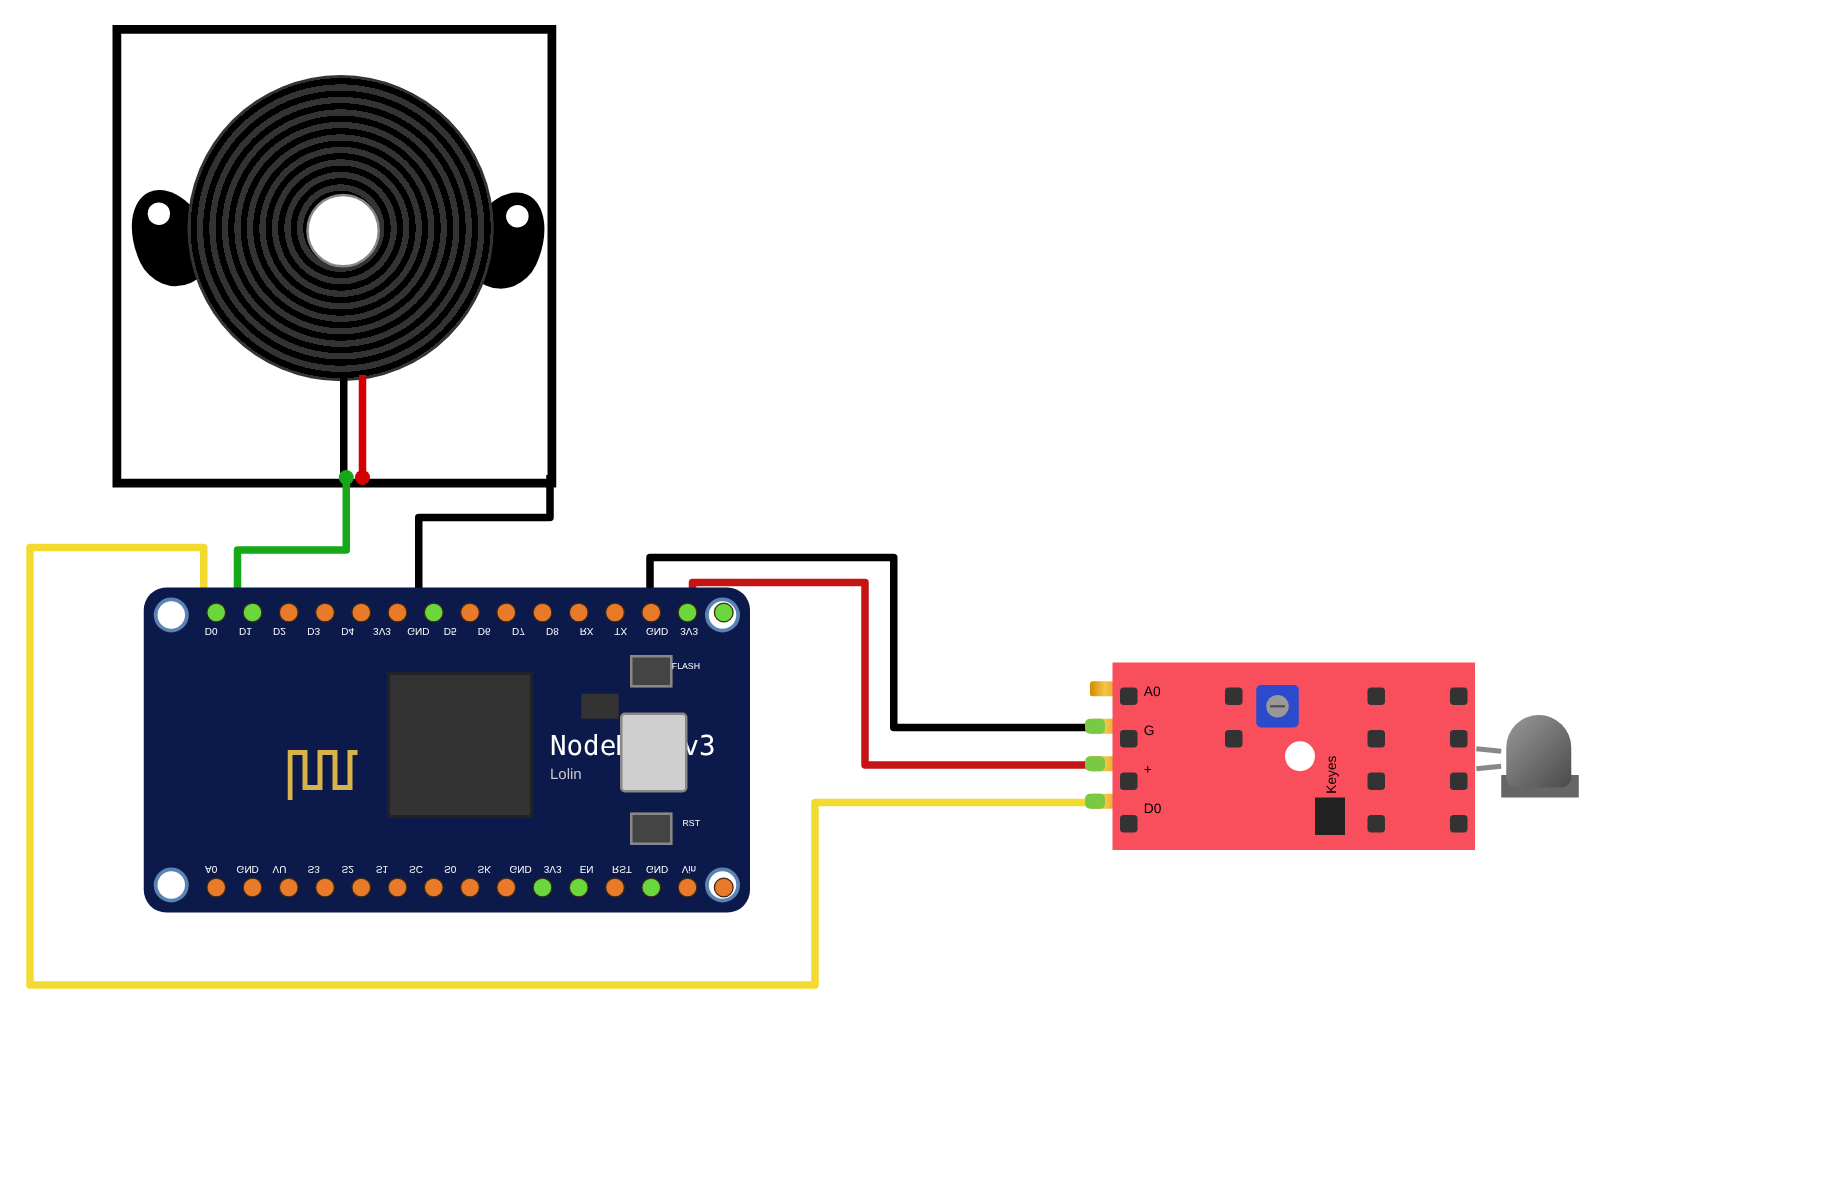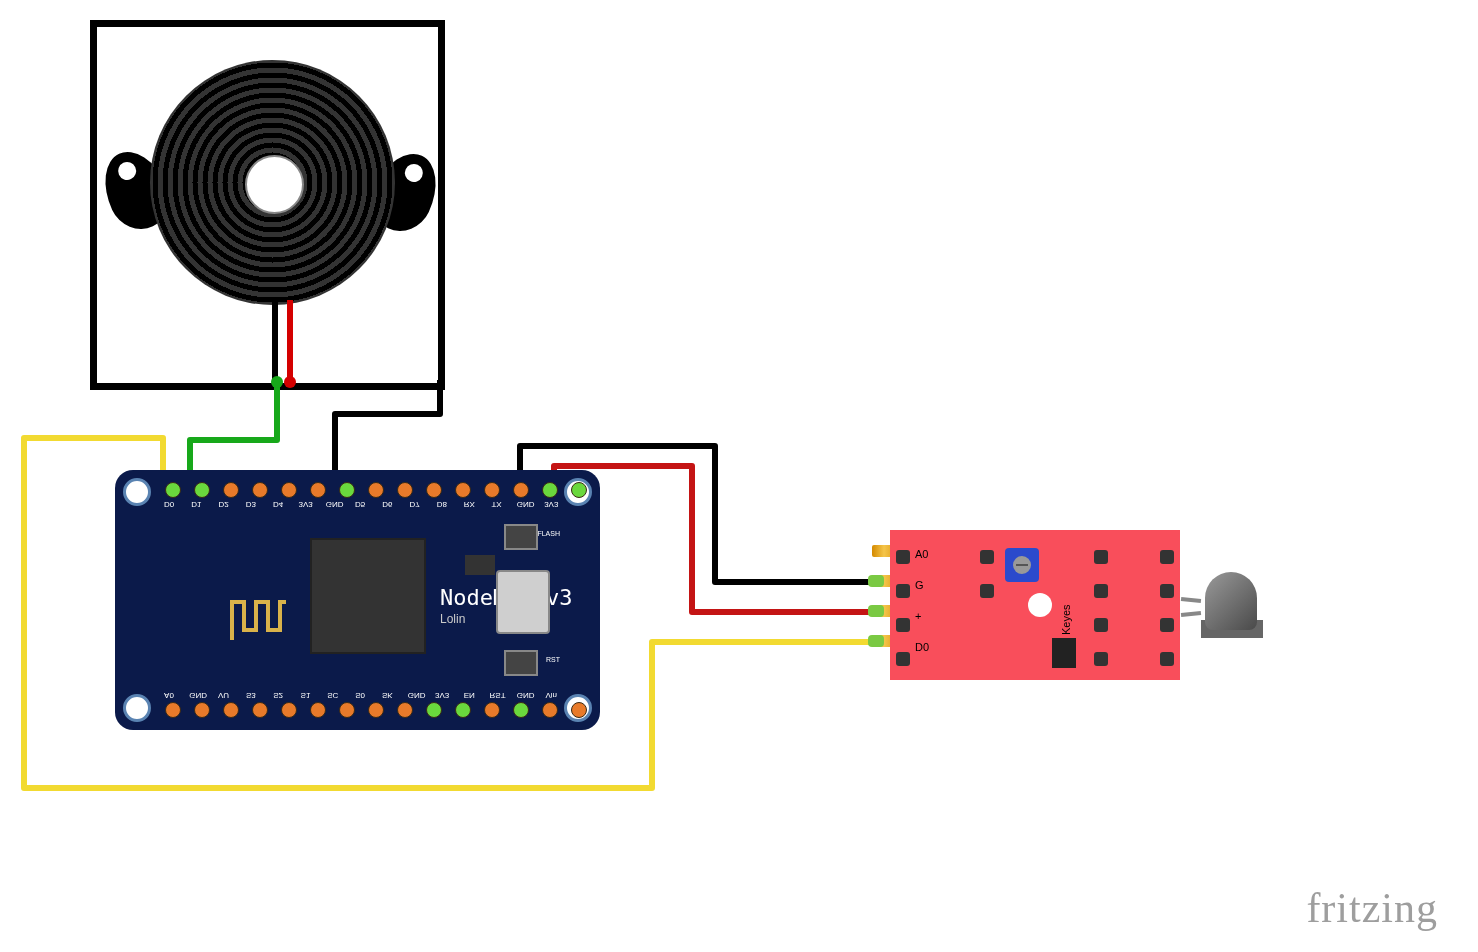--- a/index.html
+++ b/index.html
@@ -417,14 +417,13 @@
     <div class="flame-keyes">Keyes</div>
   </div>
 
   <div class="led-head">
     <div class="led-leg l1"></div>
     <div class="led-leg l2"></div>
     <div class="led-base"></div>
     <div class="led-dome"></div>
   </div>
 
-  <div class="watermark">fritzing</div>
 </div>
 
 </body></html>

